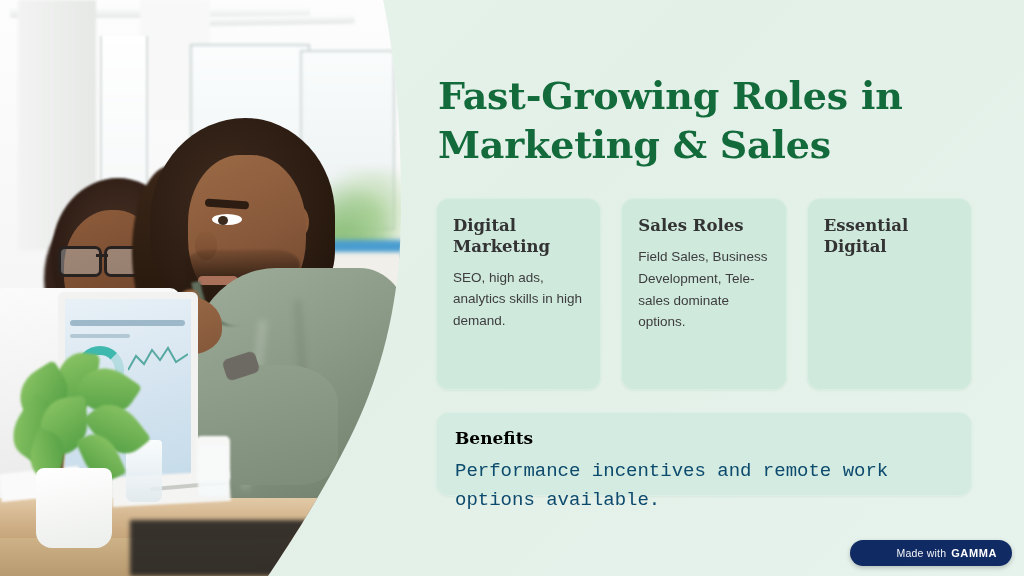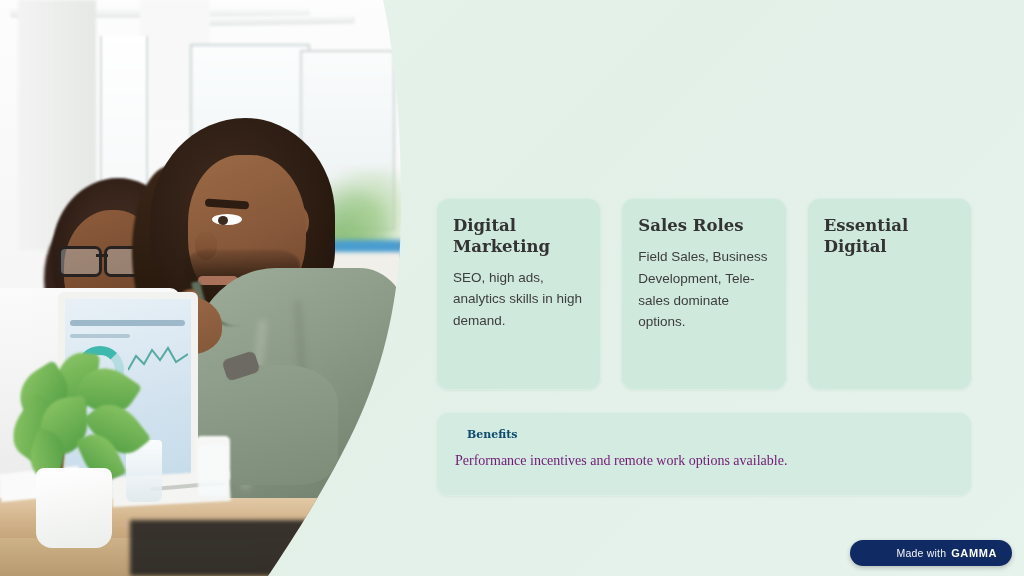--- a/index.html
+++ b/index.html
@@ -348,25 +348,25 @@
   .benefits {
     position:absolute; left:32px; top:412px; width:536px; height:84px;
     background:#d3ebe0;
     border:1px solid #dcf0e6;
     border-radius:13px;
     padding:15px 18px;
     box-shadow:0 1px 2px rgba(120,160,140,.10);
   }
   .benefits-title {
     font-family:"DejaVu Serif", serif;
-    font-weight:700; font-size:11px; color:#0c4a6e; margin-bottom:9px;margin-left:12px;
+    font-weight:700; font-size:17px; color:#000000; margin-bottom:9px;
   }
   .benefits-body {
-    font-family:Liberation Serif, serif;
-    font-size:14px; color:#701a75; line-height:1.5;
+    font-family:Liberation Mono, monospace;
+    font-size:19px; color:#0c4a6e; line-height:1.5;
   }
 
   
   .gamma-badge {
     position:absolute; right:12px; bottom:10px;
     background:#102a63;
     color:#ffffff;
     border-radius:15px;
     height:26px;
     padding:0 15px;
@@ -457,20 +457,21 @@
         <div class="leaf" style="left:34px;top:46px;width:48px;height:56px;transform:rotate(-6deg);"></div>
         <div class="leaf" style="left:18px;top:86px;width:46px;height:34px;transform:rotate(-70deg);"></div>
         <div class="leaf" style="left:70px;top:88px;width:50px;height:34px;transform:rotate(66deg);"></div>
       </div>
       <div class="pot"></div>
     </div>
   </div>
 
   <div class="content">
 
+    <h1 class="title">Fast-Growing Roles in Marketing &amp; Sales</h1>
 
     <div class="cards-row">
 
       <div class="card">
         <div class="card-title">Digital Marketing</div>
         <div class="card-body">SEO, high ads, analytics skills in high demand.</div>
       </div>
 
       <div class="card">
         <div class="card-title">Sales Roles</div>

